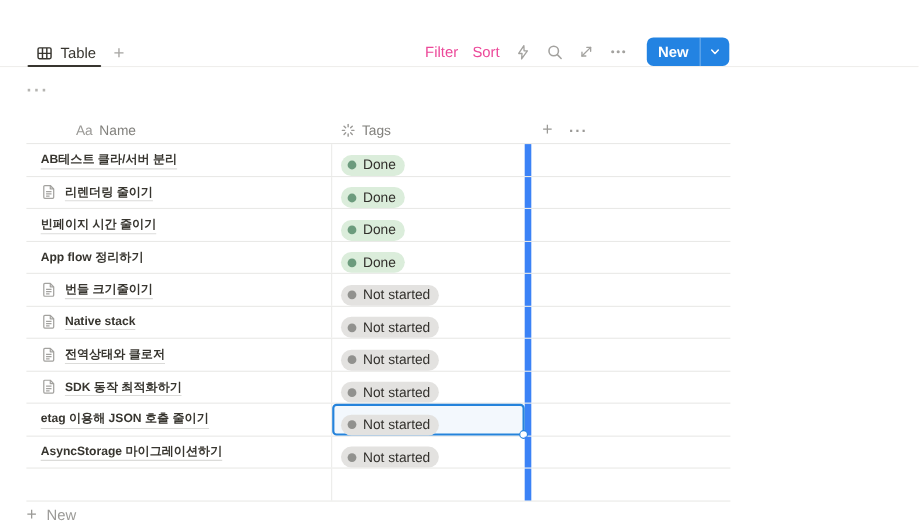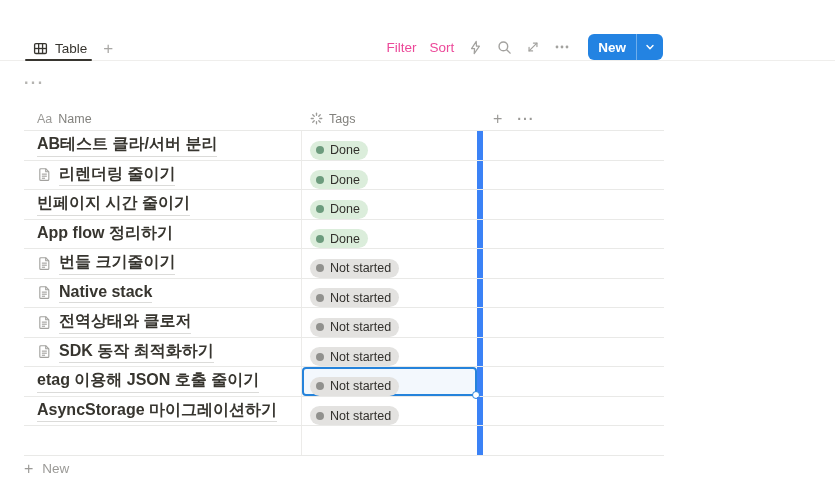--- a/index.html
+++ b/index.html
@@ -27,27 +27,27 @@
   .title-row { position:absolute; top:78px; left:24px; display:flex; align-items:center; gap:12px; }
   .page-title { font-size:19px; font-weight:700; color:#37352F; letter-spacing:-0.2px; }
   .title-menu { color:#B5B4B1; font-size:16px; letter-spacing:1.5px; font-weight:700; cursor:pointer; line-height:10px; }
 
   
   .table { position:absolute; top:108px; left:24px; width:640px; }
   .thead { display:flex; height:23px; align-items:center; border-bottom:1px solid #E9E9E7; color:#82817D; font-size:12.5px; }
   .th-name { width:278px; display:flex; align-items:center; gap:6px; padding-left:13px; cursor:pointer; }
   .th-tags { width:181px; display:flex; align-items:flex-start; gap:6px; padding-left:8px; cursor:pointer; }
   .th-extra { flex:1; display:flex; align-items:center; gap:15px; padding-left:10px; }
-  .aa-glyph { color:#9B9A97; font-size:12.5px; }
+  .aa-glyph { color:#9B9A97; font-size:12.5px;margin-left:32px; }
   .plus-col { color:#9B9A97; font-size:16px; cursor:pointer; line-height:14px; }
   .dots-col { color:#9B9A97; font-size:14px; font-weight:700; letter-spacing:1px; cursor:pointer; line-height:8px; }
 
   .trow { display:flex; height:29.5px; border-bottom:1px solid #E9E9E7; }
   .name-cell { width:278px; border-right:1px solid #ECEBE9; display:flex; align-items:center; gap:7px; padding-left:13px; cursor:pointer; }
-  .row-title { font-size:16px; font-weight:600; color:#37352F; border-bottom:1px solid rgba(55,53,47,0.18); padding-bottom:0.5px; white-space:nowrap; }
+  .row-title { font-size:11px; font-weight:600; color:#37352F; border-bottom:1px solid rgba(55,53,47,0.18); padding-bottom:0.5px; white-space:nowrap; }
   .row-title.no-underline { border-bottom:none; }
   .tags-cell { width:181px; border-right:6px solid #3b82f6; display:flex; align-items:flex-end; padding-left:8px; position:relative; cursor:pointer; }
   .extra-cell { flex:1; }
   .pill { position:relative; z-index:1; display:inline-flex; align-items:center; gap:6px; height:19px; padding:0 8px 0 6px; border-radius:10px; font-size:12.5px; color:#32302C; white-space:nowrap; }
   .pill-dot { width:8px; height:8px; border-radius:50%; flex:none; }
 
   .sel-overlay { display:none; }
   .tags-cell.selected .sel-overlay { display:block; position:absolute; inset:0; border:2px solid #2583DB; border-radius:4px; background:rgba(35,131,226,0.055); pointer-events:none; z-index:0; }
   .sel-handle { position:absolute; right:-5px; bottom:-5px; width:8px; height:8px; background:#fff; border:1.5px solid #2583DB; border-radius:50%; pointer-events:auto; cursor:crosshair; }
 

